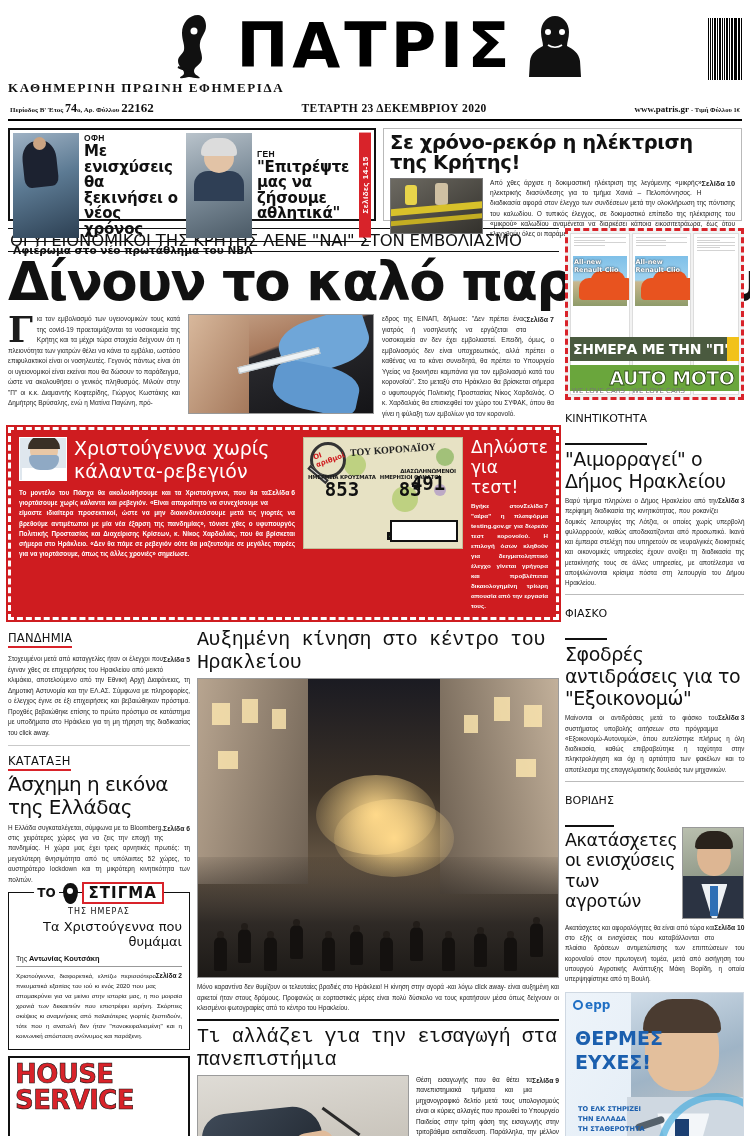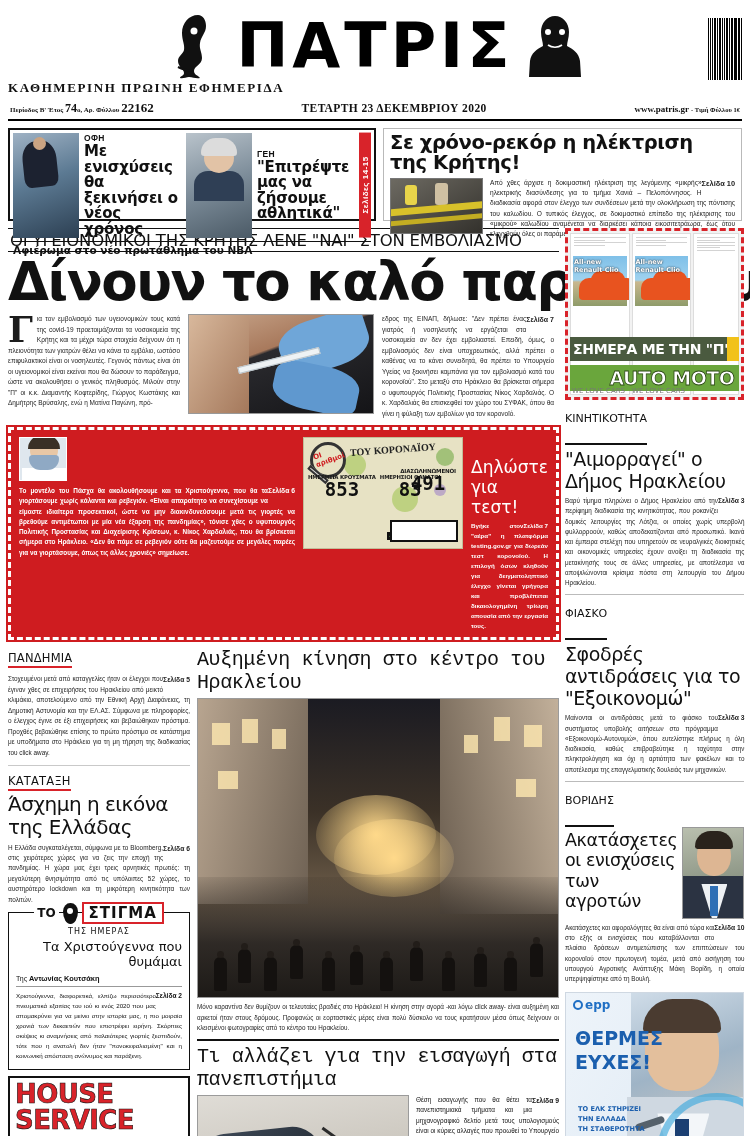--- a/index.html
+++ b/index.html
@@ -130,21 +130,21 @@
   .g-num { font-family: "DejaVu Sans Mono", monospace; font-weight: bold; font-size: 19px; color: #111; line-height: 1; }
   .g-right { position: absolute; right: 6px; top: 30px; text-align: center; }
   .g-right .g-lab { font-size: 5.6px; }
   .g-crete { position: absolute; right: 4px; bottom: 6px; display: flex; align-items: center; gap: 3px;
     border: 2px solid #111; background: #fff; padding: 1px 3px; }
   .g-crete .cl { font-family: "DejaVu Serif", serif; font-weight: bold; font-size: 11px; font-style: italic; }
   .g-crete .cn { font-family: "DejaVu Sans Mono", monospace; font-weight: bold; font-size: 14px; }
   .g-lcd { position: absolute; right: 54px; bottom: 8px; background: #111; color: #7fe07f;
     font-family: "DejaVu Sans Mono", monospace; font-size: 7px; padding: 0 2px; }
   .rb-right { flex: 1; }
-  .rb-right h3 { font-family: "DejaVu Sans", sans-serif; font-size: 17px; font-weight: normal; line-height: 1.18; margin-top: 20px; }
+  .rb-right h3 { font-family: "DejaVu Sans", sans-serif; font-size: 17px; font-weight: normal; line-height: 1.18; }
   .rb-right p { font-size: 6.2px; line-height: 1.6; font-weight: bold; text-align: justify; margin-top: 4px; }
   .rb-right p .pg { float: right; }
 
   
   .body3 { display: flex; gap: 7px; margin-top: 8px; }
   .colL { width: 182px; }
   .colC { width: 362px; }
 
   .art { margin-bottom: 7px; }
   .art-kicker { font-family: "DejaVu Sans", sans-serif; font-size: 11.5px; letter-spacing: .2px;
@@ -403,20 +403,21 @@
 
       <div class="redbox">
         <div class="rb-left">
           <div class="rb-head">
             <div class="rb-face">
               <div class="sh"></div>
                 <div class="h"></div>
                 <div class="hair"></div>
                 <div class="mask"></div>
             </div>
+            <div class="rb-title">Χριστούγεννα χωρίς κάλαντα-ρεβεγιόν</div>
           </div>
           <div class="rb-body">
             <b class="pg">Σελίδα 6</b>
             <span>Το μοντέλο του Πάσχα θα ακολουθήσουμε και τα Χριστούγεννα, που θα τα γιορτάσουμε χωρίς κάλαντα και ρεβεγιόν. «Είναι απαραίτητο να συνεχίσουμε να είμαστε ιδιαίτερα προσεκτικοί, ώστε να μην διακινδυνεύσουμε μετά τις γιορτές να βρεθούμε αντιμέτωποι με μία νέα έξαρση της πανδημίας», τόνισε χθες ο υφυπουργός Πολιτικής Προστασίας και Διαχείρισης Κρίσεων, κ. Νίκος Χαρδαλιάς, που θα βρίσκεται σήμερα στο Ηράκλειο. «Δεν θα πάμε σε ρεβεγιόν ούτε θα μαζευτούμε σε μεγάλες παρέες για να γιορτάσουμε, όπως τις άλλες χρονιές» σημείωσε.</span>
           </div>
         </div>
 
         <div class="rb-graphic">
           <div class="g-virus" style="width:26px;height:26px;left:88px;top:48px;"></div>
           <div class="g-virus" style="width:18px;height:18px;right:8px;top:10px;background:#6aa63c;"></div>

